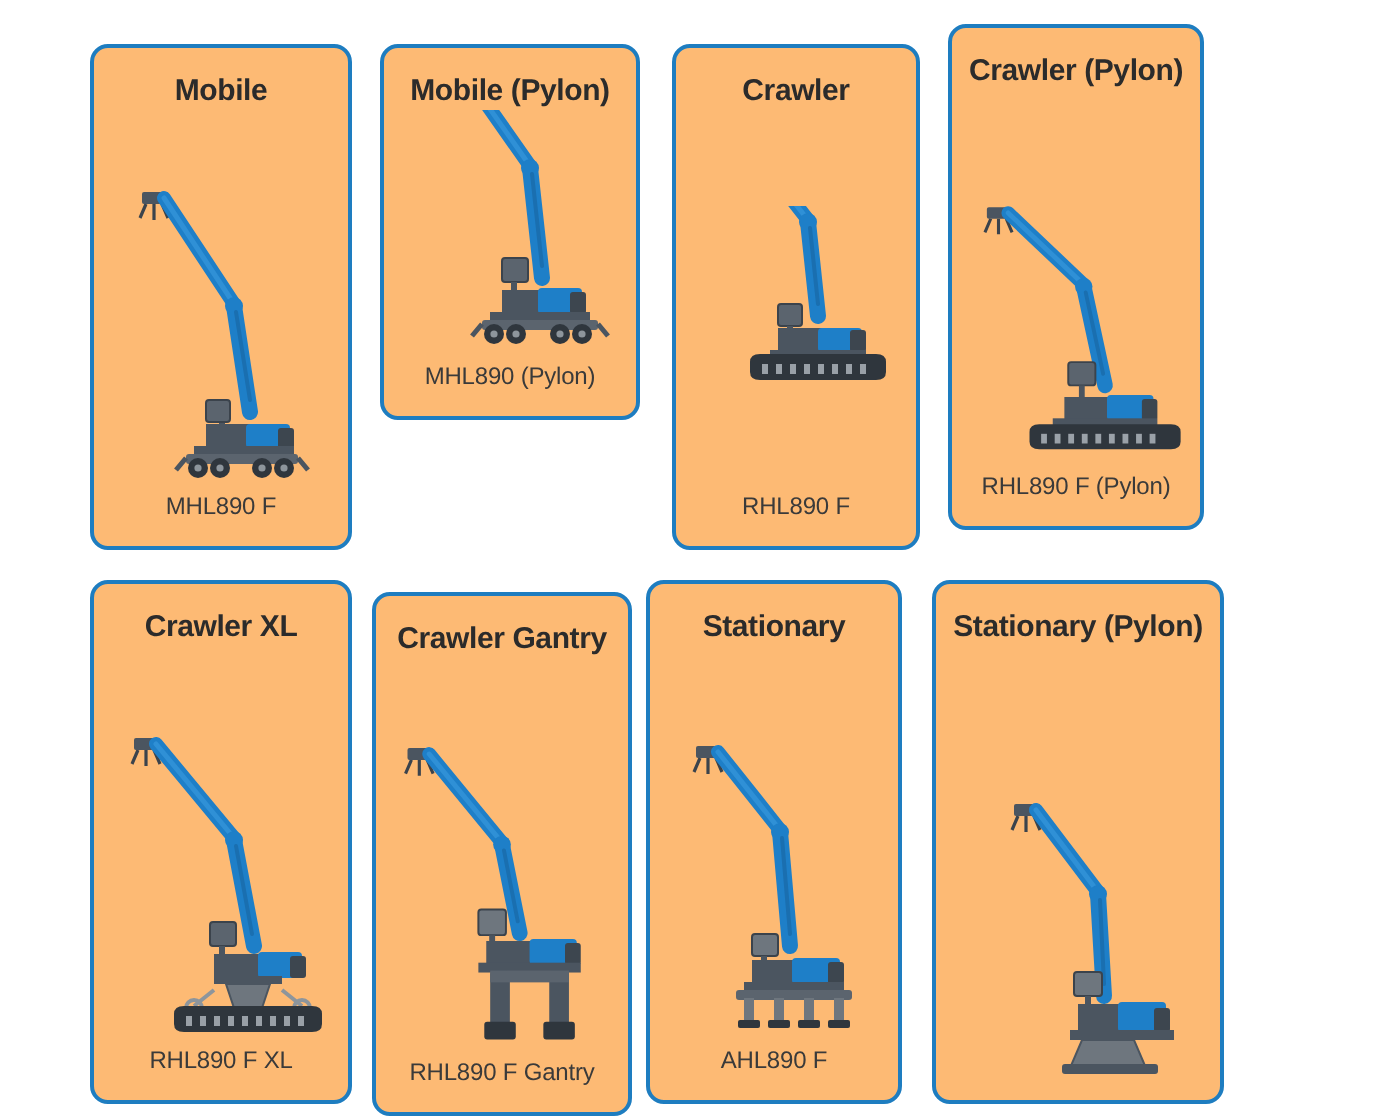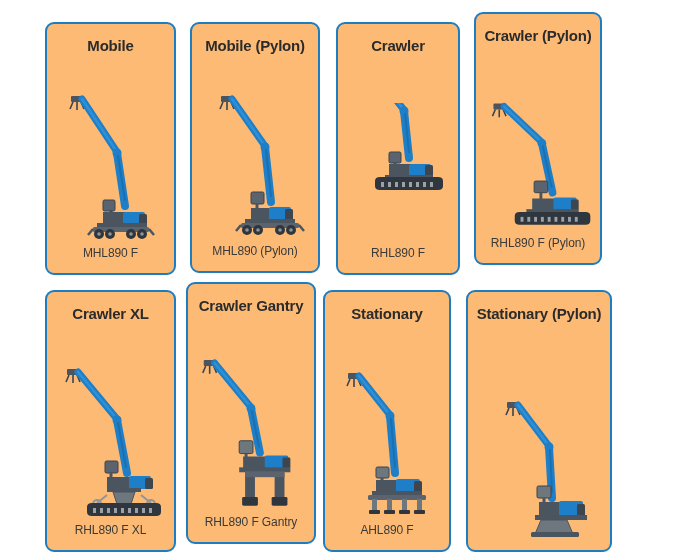--- a/index.html
+++ b/index.html
@@ -109,21 +109,21 @@
           <circle cx="80" cy="152" r="1.8"></circle>
             <circle cx="91" cy="152" r="1.8"></circle>
         </g>
 
         <path d="M42 147 l-5 6 M98 147 l5 6" stroke="#4b5560" stroke-width="2.5" fill="none"></path>
       </svg>
     </div>
     <div class="card-label">MHL890 F</div>
   </div>
 
-  <div class="card" style="left:190px; top:22px; width:130px; height:251px;">
+  <div class="card" style="left:190px; top:22px; width:130px; height:188px;">
     <div class="card-title">Mobile (Pylon)</div>
     <div class="card-figure">
       <svg width="120" height="160" viewBox="0 0 120 160">
         <g fill="none" stroke="#3b434c" stroke-width="1.6">
           <path d="M28 22 l-3 7 M32 22 l0 8 M36 22 l3 7"></path>
         </g>
         <rect x="26" y="16" width="13" height="6" rx="1" fill="#4b5560"></rect>
         <path d="M37 19 L70 66" stroke="#1e7fc8" stroke-width="7" stroke-linecap="round"></path>
         <path d="M37 19 L70 66" stroke="#2f90d6" stroke-width="2.5" stroke-linecap="round"></path>
         <circle cx="70" cy="67" r="4.5" fill="#1e7fc8"></circle>
@@ -263,21 +263,21 @@
             <rect x="77" y="159" width="3" height="5"></rect>
           <rect x="84" y="159" width="3" height="5"></rect>
             <rect x="91" y="159" width="3" height="5"></rect>
           <rect x="98" y="159" width="3" height="5"></rect>
         </g>
       </svg>
     </div>
     <div class="card-label">RHL890 F XL</div>
   </div>
 
-  <div class="card" style="left:186px; top:282px; width:130px; height:262px;">
+  <div class="card" style="left:186px; top:296px; width:130px; height:262px;">
     <div class="card-title">Crawler Gantry</div>
     <div class="card-figure">
       <svg width="128" height="170" viewBox="0 0 128 170">
         <g fill="none" stroke="#3b434c" stroke-width="1.6">
           <path d="M18 24 l-3 7 M22 24 l0 8 M26 24 l3 7"></path>
         </g>
         <rect x="16" y="18" width="13" height="6" rx="1" fill="#4b5560"></rect>
         <path d="M27 21 L64 66" stroke="#1e7fc8" stroke-width="7" stroke-linecap="round"></path>
         <path d="M27 21 L64 66" stroke="#2f90d6" stroke-width="2.5" stroke-linecap="round"></path>
         <circle cx="64" cy="67" r="4.5" fill="#1e7fc8"></circle>

